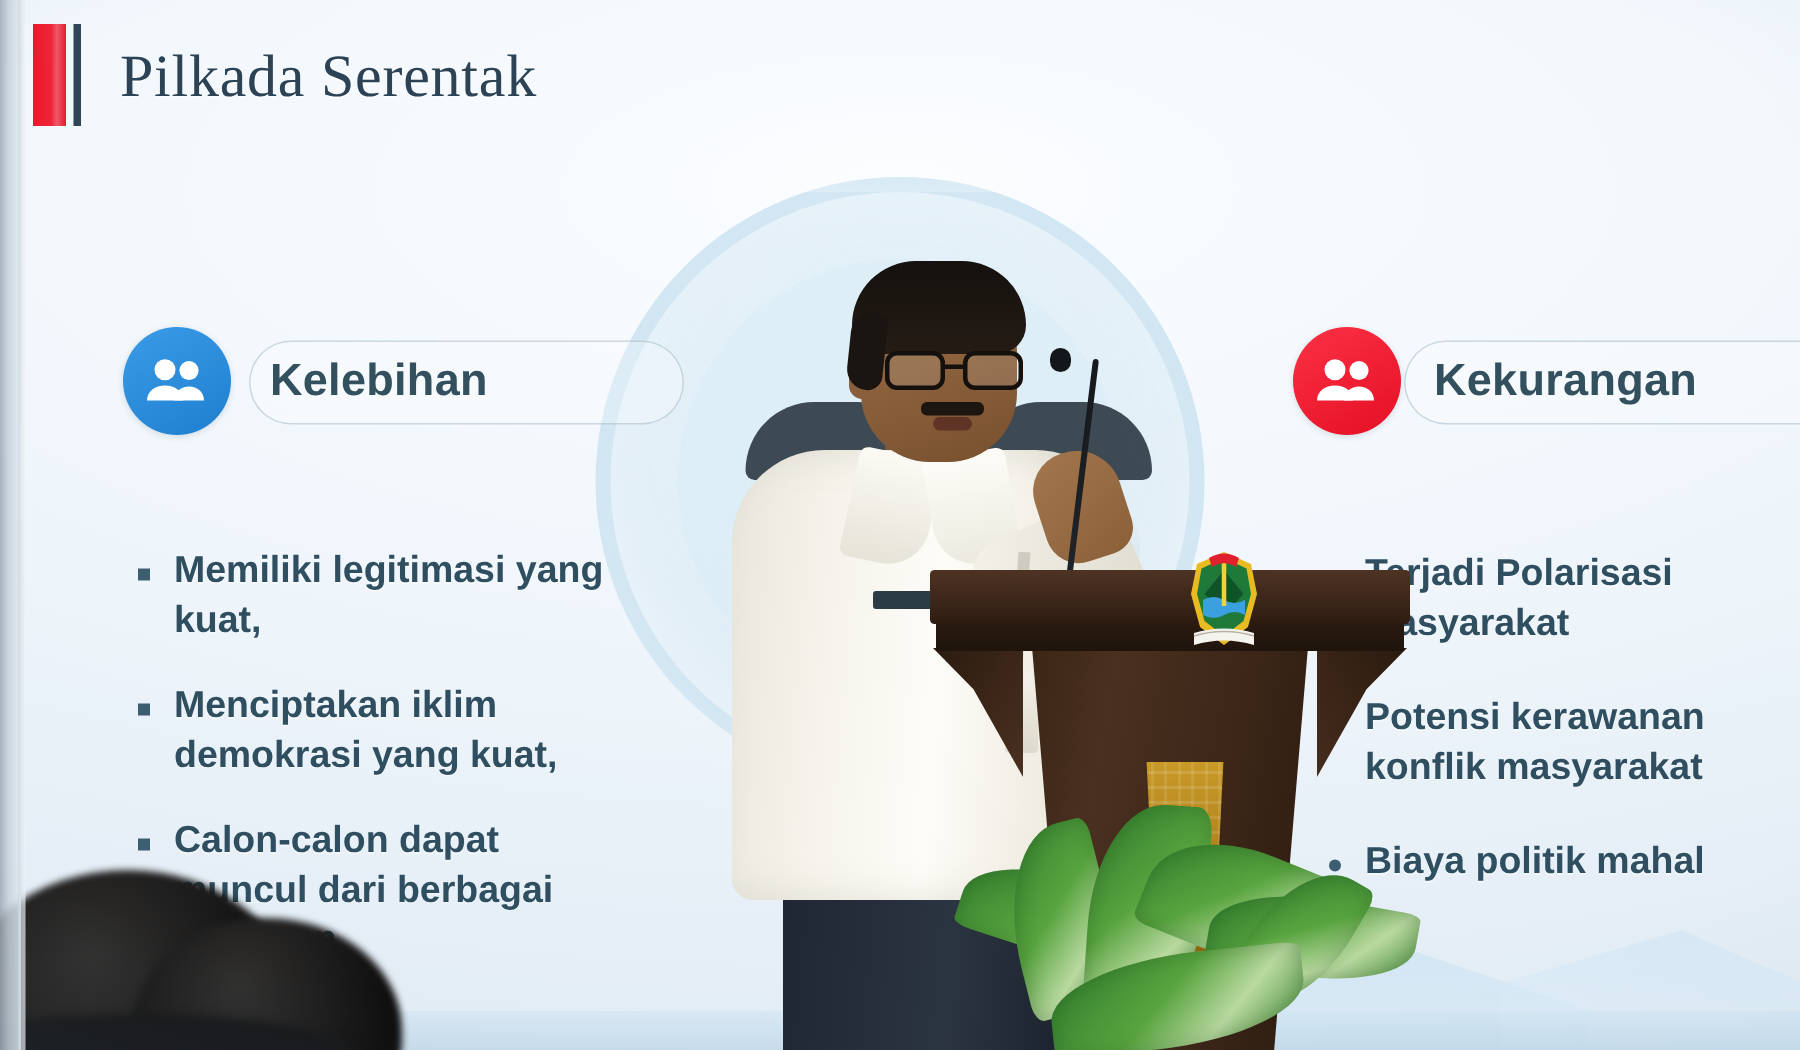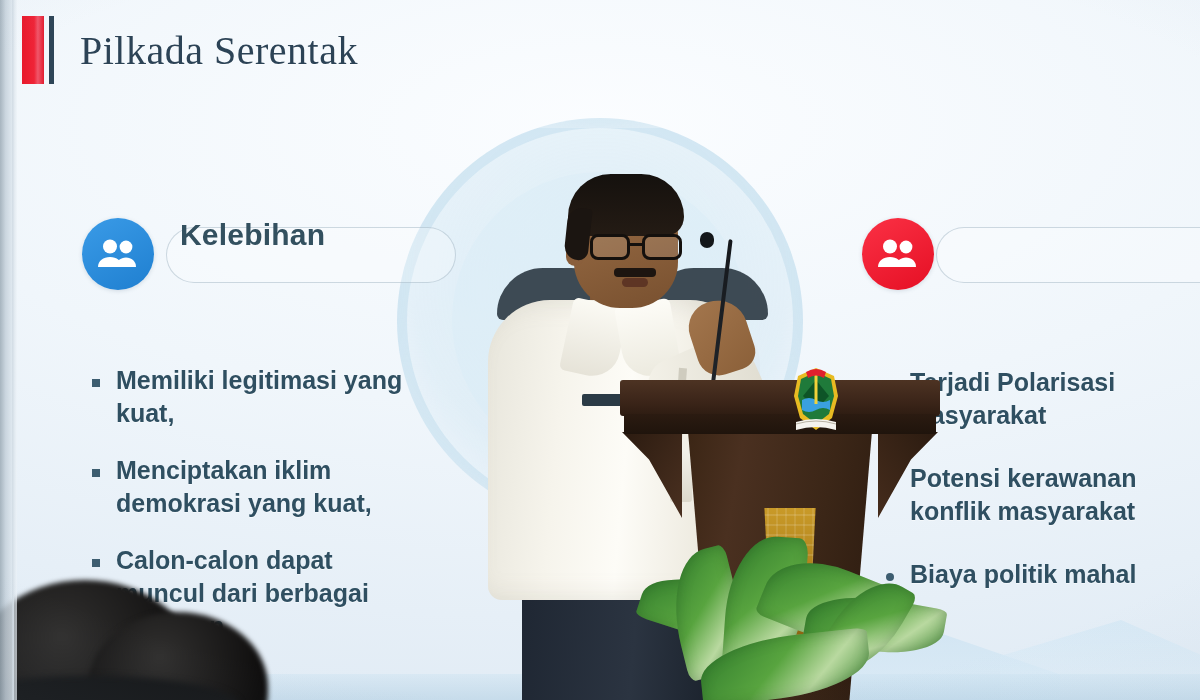--- a/index.html
+++ b/index.html
@@ -90,21 +90,21 @@
     position:absolute;left:31px;top:2px;width:5px;height:68px;
     background:#2e4557;
   }
   .page-title{
     font-family:"Liberation Serif", serif;
     font-size:40px;color:#2c4356;letter-spacing:.5px;white-space:nowrap;
     text-shadow:0 1px 0 rgba(255,255,255,.6);
   }
 
   
-  .badge{position:absolute;display:flex;align-items:flex-start;}
+  .badge{position:absolute;display:flex;align-items:center;}
   .badge-pill{
     position:absolute;height:56px;border-radius:28px;
     border:1.5px solid rgba(150,172,188,.45);
     background:rgba(255,255,255,.25);
     box-sizing:border-box;
   }
   .badge-circle{
     position:relative;width:72px;height:72px;border-radius:50%;
     display:flex;align-items:center;justify-content:center;z-index:2;
     box-shadow:0 1px 4px rgba(60,90,110,.18);
@@ -318,20 +318,21 @@
   <div class="badge" style="left:862px;top:218px;">
     <div class="badge-pill" style="left:74px;top:9px;width:292px;"></div>
     <div class="badge-circle" style="background:linear-gradient(150deg,#fb3145,#e50f24);">
       <svg width="44" height="34" viewBox="0 0 44 34">
         <circle cx="14" cy="9.5" r="7" fill="#fff"></circle>
         <path d="M2 30c0-6.2 5.4-10 12-10s12 3.8 12 10z" fill="#fff"></path>
         <circle cx="30" cy="10" r="6.4" fill="#fff"></circle>
         <path d="M20 30c0-5.8 4.6-9.4 10-9.4s10 3.6 10 9.4z" fill="#fff"></path>
       </svg>
     </div>
+    <div class="badge-label" style="margin-left:22px;">Kekurangan</div>
   </div>
 
   <div class="bullet-list left-list" style="left:92px;top:364px;width:330px;">
     <div class="bullet-item">
       <div class="bullet-marker-square"></div>
       <div class="bullet-text">Memiliki legitimasi yang kuat,</div>
     </div>
     <div class="bullet-item">
       <div class="bullet-marker-square"></div>
       <div class="bullet-text">Menciptakan iklim demokrasi yang kuat,</div>

